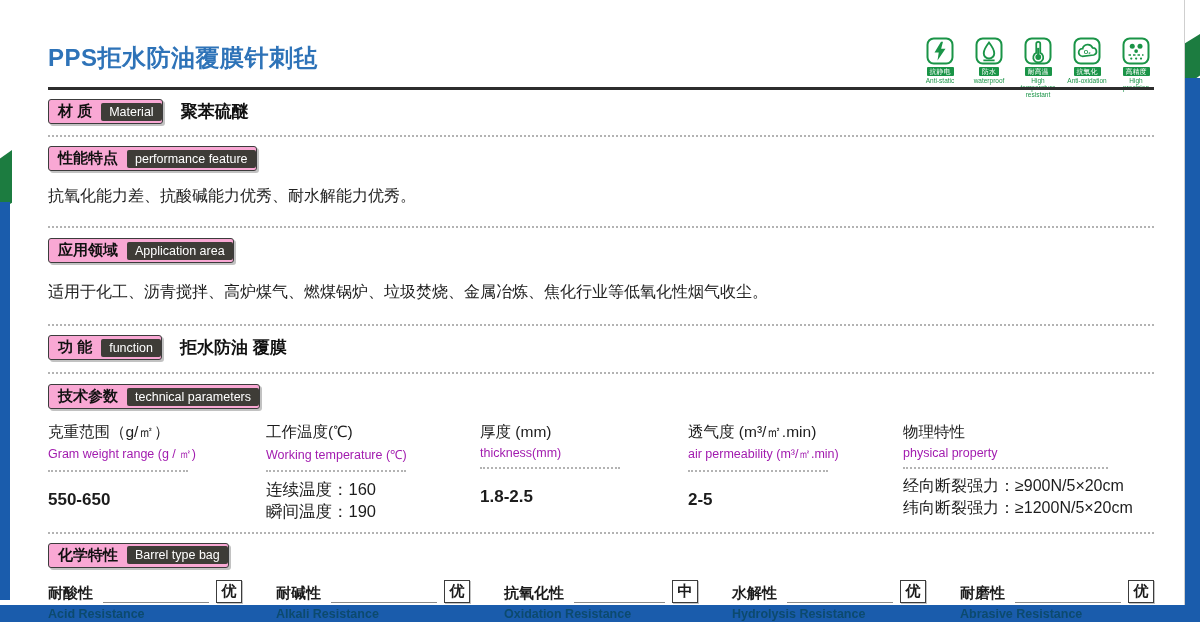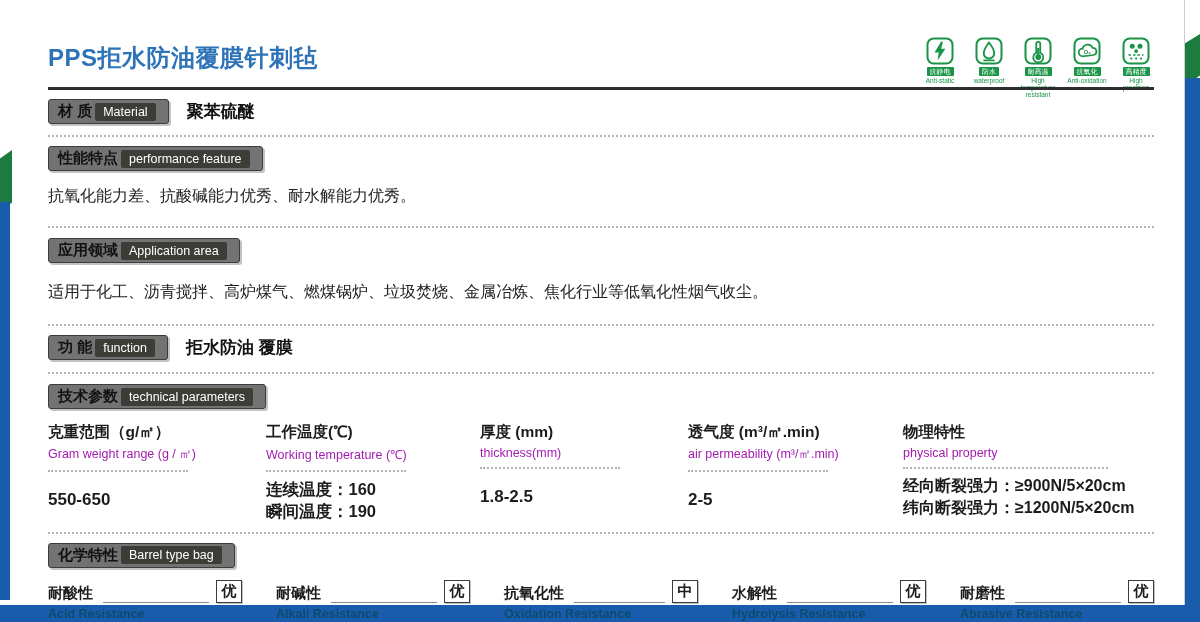--- a/index.html
+++ b/index.html
@@ -27,35 +27,35 @@
 
   
   .icons { position:absolute; top:36px; right:44px; display:flex; gap:9px; }
   .feature { width:40px; display:flex; flex-direction:column; align-items:center; }
   .feature svg { width:30px; height:30px; display:block; }
   .feature-cn { background:#1a9447; color:#fff; font-size:7px; line-height:9px; padding:0 3px; border-radius:1px; margin-top:1px; white-space:nowrap; }
   .feature-en { color:#1a9447; font-size:6.5px; line-height:7px; text-align:center; margin-top:1px; }
 
   
   .sec-row { display:flex; align-items:center; gap:18px; }
-  .sec-box { display:inline-flex; align-items:center; gap:3px; border:1px solid #3c3c3c; border-radius:3px;
-             padding:2px 12px 2px 9px; background:#737373; box-shadow:2px 2px 0 rgba(120,120,120,0.45); }
+  .sec-box { display:inline-flex; align-items:center; gap:9px; border:1px solid #3c3c3c; border-radius:3px;
+             padding:2px 0 2px 9px; background:#f9a8d4; box-shadow:2px 2px 0 rgba(120,120,120,0.45); }
   .sec-cn { font-weight:bold; font-size:15px; color:#111; white-space:nowrap; }
   .sec-en { background:#3e3c37; color:#fff; font-size:12.5px; padding:2px 8px; border-radius:2px; white-space:nowrap; }
   .sec-value { font-weight:bold; font-size:17px; color:#111;text-align:right; }
   .body-text { font-size:16px; color:#222; }
 
   
   .params { display:grid; grid-template-columns:218px 214px 208px 215px 1fr; margin-top:13px; }
-  .param-cn { font-weight:bold; font-size:15.5px; }
+  .param-cn { font-weight:normal; font-size:15.5px; }
   .param-en { font-size:12.5px; color:#a21caf; margin-top:3px; }
   .param-divider { border-top:2px dotted #b3b3b3; width:140px; margin-top:7px; }
   .param-divider.wide { width:205px; }
   .param-value { font-weight:bold; font-size:17px; margin-top:18px; }
-  .param-value-line { font-weight:bold; font-size:16.5px; margin-top:6px; line-height:1.35; }
+  .param-value-line { font-weight:normal; font-size:16.5px; margin-top:6px; line-height:1.35; }
   .param-value-line + .param-value-line { margin-top:0; }
   .param-col5 .param-value-line { font-size:16px; }
 
   
   .chems { display:grid; grid-template-columns:1fr 1fr 1fr 1fr 1fr; gap:34px; margin-top:12px; }
   .chem-top { display:flex; align-items:flex-end; }
   .chem-cn { font-weight:bold; font-size:15px; white-space:nowrap; }
   .chem-line { flex:1; border-top:1px solid #8a8a8a; margin:0 7px 0 10px; }
   .chem-grade { border:1px solid #3c3c3c; box-shadow:1px 1px 0 rgba(120,120,120,0.45); min-width:20px; height:21px;
                 display:flex; align-items:center; justify-content:center; font-weight:bold; font-size:15px; padding:0 2px; background:#fff; }

